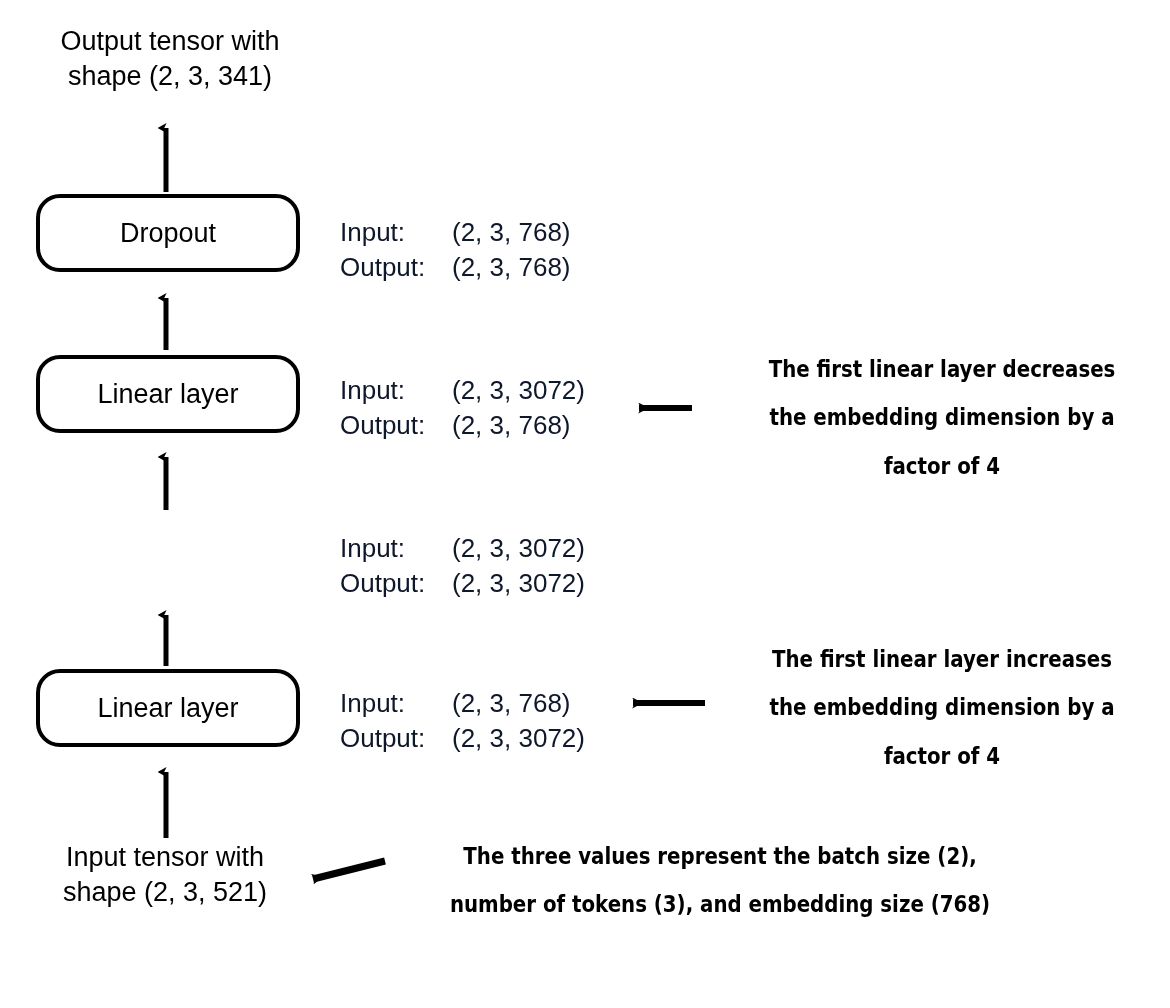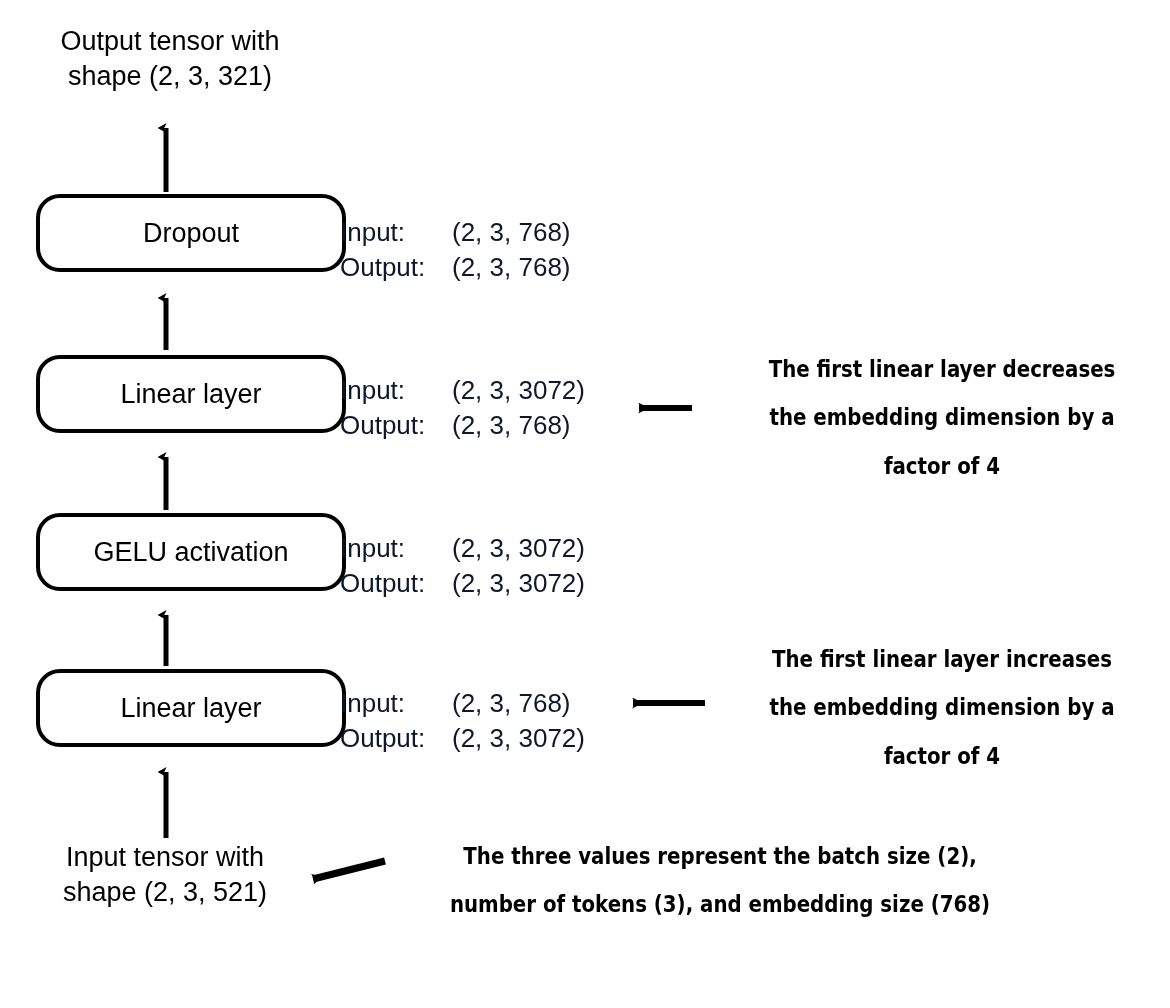--- a/index.html
+++ b/index.html
@@ -16,21 +16,21 @@
     width: 1170px;
     height: 1008px;
     background: #ffffff;
     overflow: hidden;
   }
 
   
   .node-box {
     position: absolute;
     left: 36px;
-    width: 310px;
+    width: 264px;
     height: 78px;
     box-sizing: border-box;
     border: 4px solid #000000;
     border-radius: 24px;
     background: #ffffff;
     display: flex;
     align-items: center;
     justify-content: center;
   }
   .node-label {
@@ -113,21 +113,21 @@
     </g>
 
     <g stroke="#000000" fill="none">
       <line x1="692" y1="408" x2="639" y2="408" stroke-width="6" marker-end="url(#left-head)"></line>
       <line x1="705" y1="703" x2="633" y2="703" stroke-width="6" marker-end="url(#left-head)"></line>
       <line x1="385" y1="861" x2="313" y2="879" stroke-width="7" marker-end="url(#left-head)"></line>
     </g>
   </svg>
 
   <div class="caption" style="left:20px; top:24px; width:300px;">Output tensor with
-shape (2, 3, 321)</div>
+shape (2, 3, 341)</div>
 
   <div class="node-box" style="top:194px;">
     <span class="node-label">Dropout</span>
   </div>
   <div class="io-block" style="left:340px; top:203px;">
     <span class="io-row">
       <span class="io-key">Input:</span><span class="io-val">(2, 3, 768)</span>
     </span>
     <span class="io-row">
       <span class="io-key">Output:</span><span class="io-val">(2, 3, 768)</span>
@@ -139,23 +139,20 @@
   </div>
   <div class="io-block" style="left:340px; top:361px;">
     <span class="io-row">
       <span class="io-key">Input:</span><span class="io-val">(2, 3, 3072)</span>
     </span>
     <span class="io-row">
       <span class="io-key">Output:</span><span class="io-val">(2, 3, 768)</span>
     </span>
   </div>
 
-  <div class="node-box" style="top:513px;">
-    <span class="node-label">GELU activation</span>
-  </div>
   <div class="io-block" style="left:340px; top:519px;">
     <span class="io-row">
       <span class="io-key">Input:</span><span class="io-val">(2, 3, 3072)</span>
     </span>
     <span class="io-row">
       <span class="io-key">Output:</span><span class="io-val">(2, 3, 3072)</span>
     </span>
   </div>
 
   <div class="node-box" style="top:669px;">

